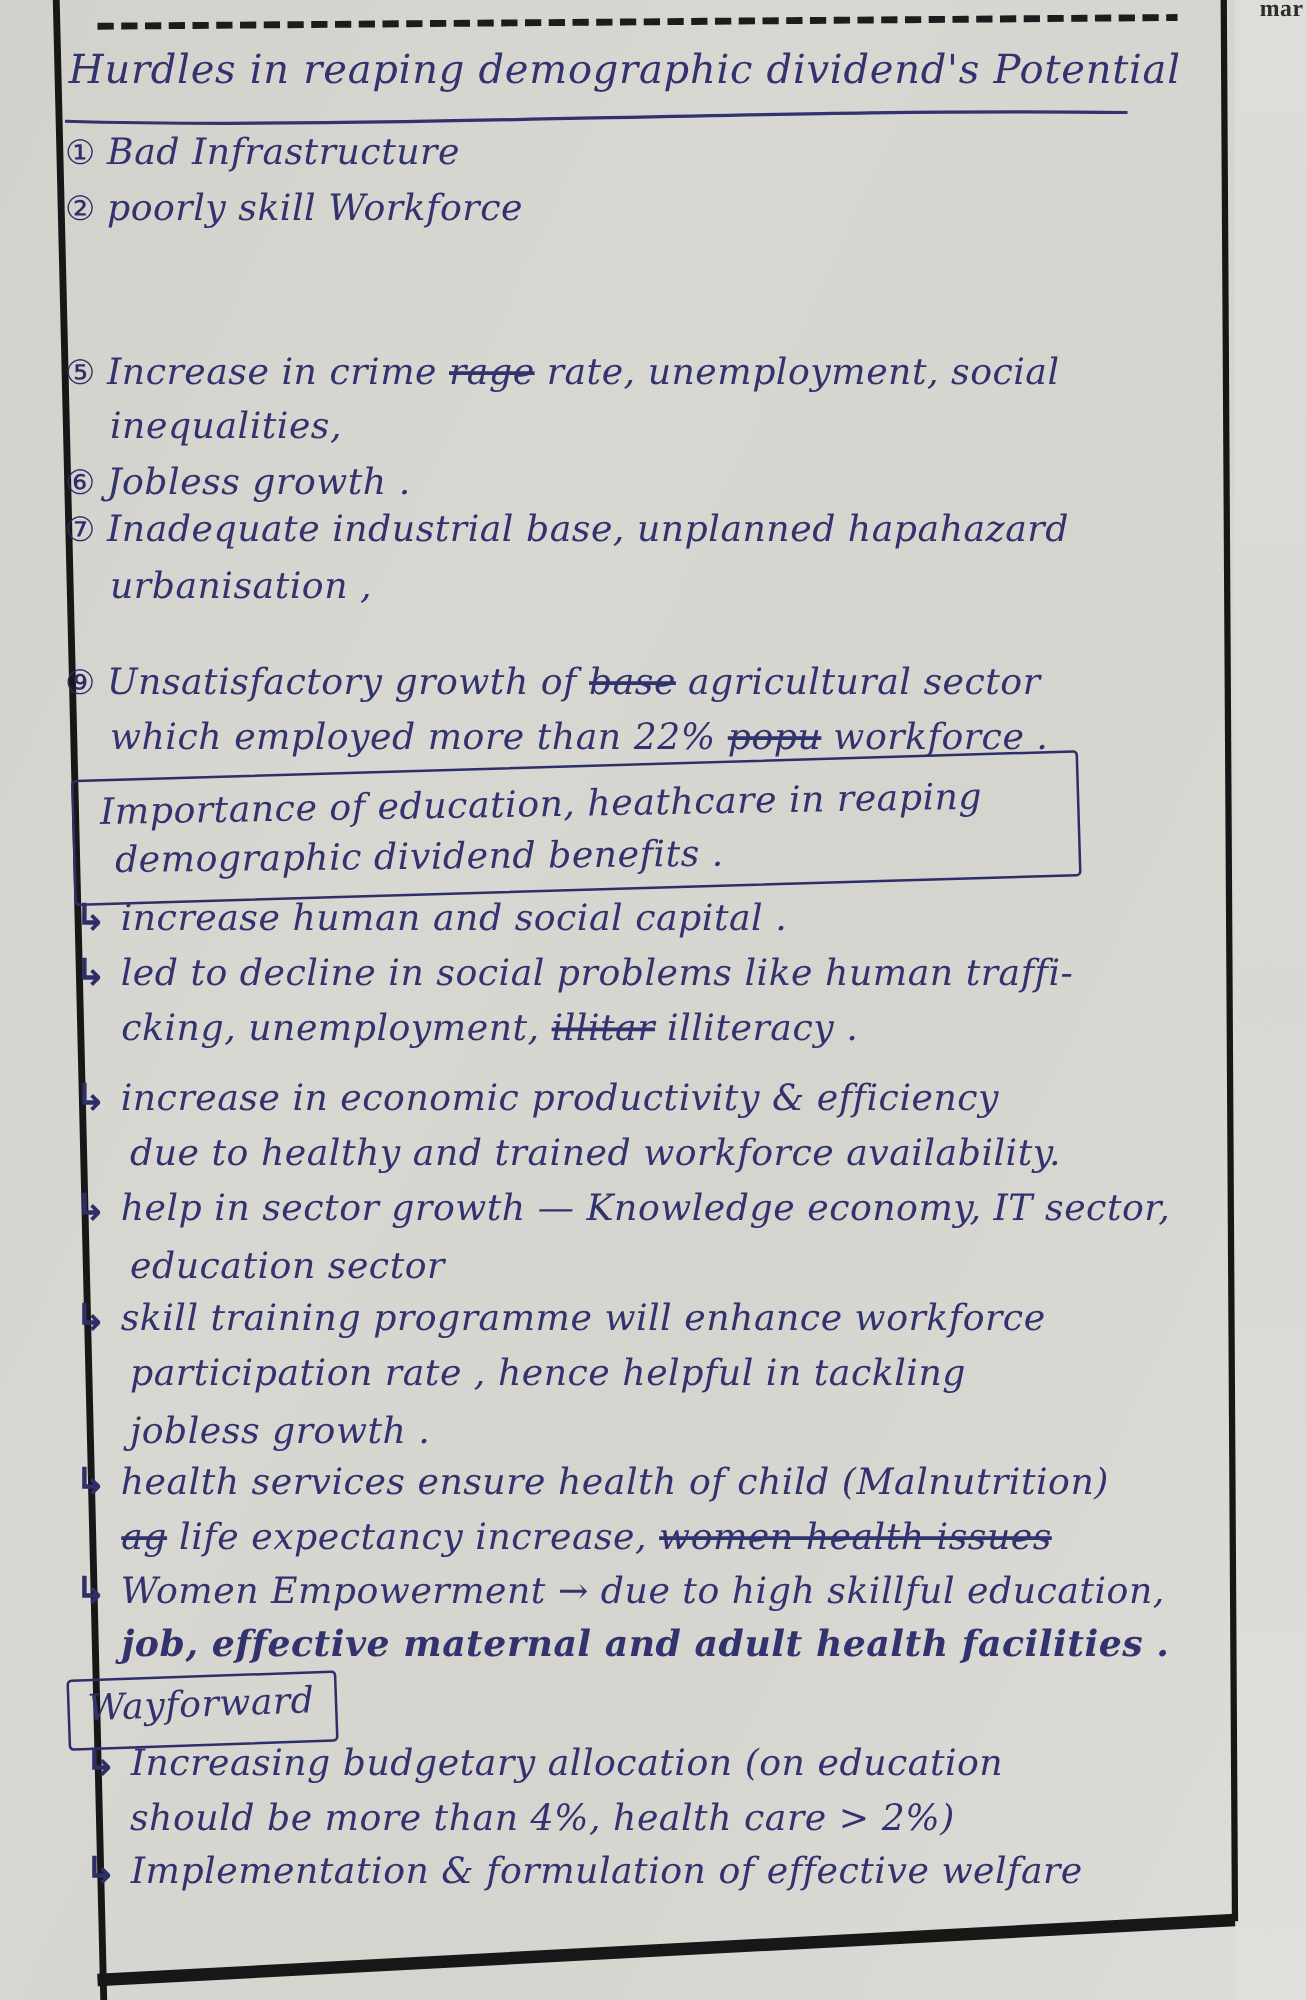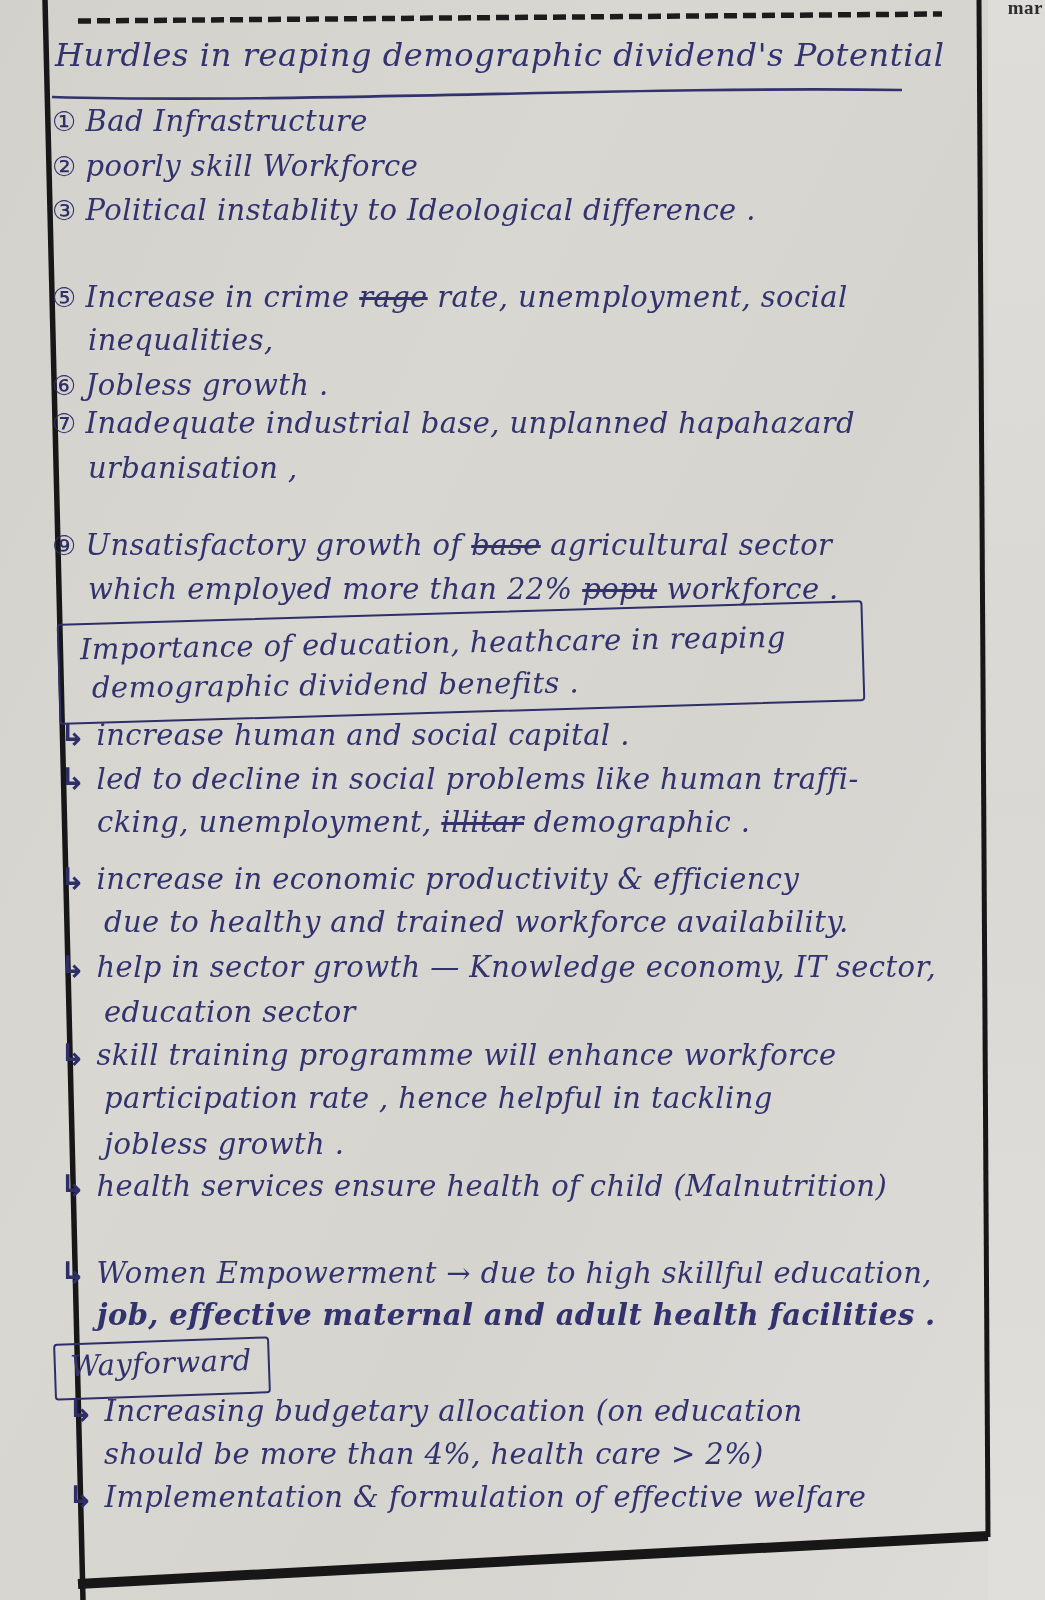--- a/index.html
+++ b/index.html
@@ -78,23 +78,20 @@
   </svg>
 
   <div class="line title-line" style="left:55px;top:36px;">Hurdles in reaping demographic dividend's Potential</div>
 
   <div class="line" style="left:52px;top:104px;">
     <span class="num">①</span><span>Bad Infrastructure</span>
   </div>
   <div class="line" style="left:52px;top:149px;">
     <span class="num">②</span><span>poorly skill Workforce</span>
   </div>
-  <div class="line" style="left:52px;top:193px;">
-    <span class="num">③</span><span>Political instablity to Ideological difference .</span>
-  </div>
   <div class="line" style="left:52px;top:280px;">
     <span class="num">⑤</span><span><span>Increase in crime </span><span class="strike">rage</span><span> rate, unemployment, social</span></span>
   </div>
   <div class="line" style="left:88px;top:323px;">inequalities,</div>
   <div class="line" style="left:52px;top:368px;">
     <span class="num">⑥</span><span>Jobless growth .</span>
   </div>
   <div class="line" style="left:52px;top:406px;">
     <span class="num">⑦</span><span>Inadequate industrial base, unplanned hapahazard</span>
   </div>
@@ -107,37 +104,38 @@
   <div class="hand-box importance-box"></div>
   <div class="line" style="left:80px;top:626px;transform:rotate(-1deg);">Importance of education, heathcare in reaping</div>
   <div class="line" style="left:92px;top:668px;transform:rotate(-0.6deg);">demographic dividend benefits .</div>
 
   <div class="line" style="left:60px;top:717px;">
     <span class="arrow">↳</span><span>increase human and social capital .</span>
   </div>
   <div class="line" style="left:60px;top:761px;">
     <span class="arrow">↳</span><span>led to decline in social problems like human traffi-</span>
   </div>
-  <div class="line" style="left:97px;top:805px;"><span>cking, unemployment, </span><span class="strike">illitar</span><span> demographic .</span></div>
+  <div class="line" style="left:97px;top:805px;"><span>cking, unemployment, </span><span class="strike">illitar</span><span> illiteracy .</span></div>
   <div class="line" style="left:60px;top:861px;">
     <span class="arrow">↳</span><span>increase in economic productivity &amp; efficiency</span>
   </div>
   <div class="line" style="left:104px;top:905px;">due to healthy and trained workforce availability.</div>
   <div class="line" style="left:104px;top:995px;">education sector</div>
   <div class="line" style="left:60px;top:949px;">
     <span class="arrow">↳</span><span>help in sector growth — Knowledge economy, IT sector,</span>
   </div>
   <div class="line" style="left:60px;top:1037px;">
     <span class="arrow">↳</span><span>skill training programme will enhance workforce</span>
   </div>
   <div class="line" style="left:104px;top:1081px;">participation rate , hence helpful in tackling</div>
   <div class="line" style="left:104px;top:1127px;">jobless growth .</div>
   <div class="line" style="left:60px;top:1168px;">
     <span class="arrow">↳</span><span>health services ensure health of child (Malnutrition)</span>
   </div>
+  <div class="line" style="left:97px;top:1212px;"><span class="strike">ag</span><span> life expectancy increase, </span><span class="strike">women health issues</span></div>
   <div class="line" style="left:60px;top:1255px;">
     <span class="arrow">↳</span><span>Women Empowerment → due to high skillful education,</span>
   </div>
   <div class="line" style="left:97px;top:1298px;font-weight:bold;">job, effective maternal and adult health facilities .</div>
 
   <div class="hand-box wayforward-box"></div>
   <div class="line" style="left:70px;top:1346px;transform:rotate(-2deg);">Wayforward</div>
   <div class="line" style="left:68px;top:1393px;">
     <span class="arrow">↳</span><span>Increasing budgetary allocation (on education</span>
   </div>

